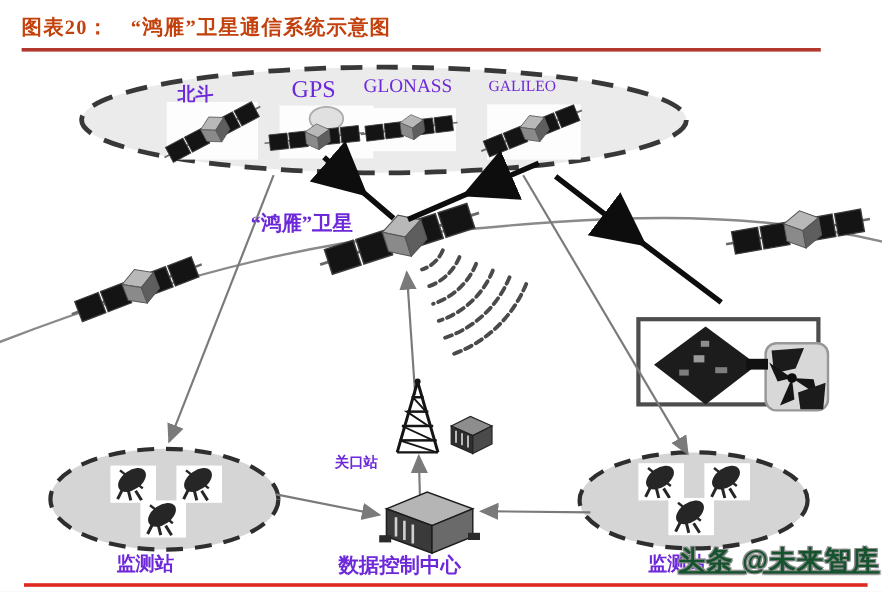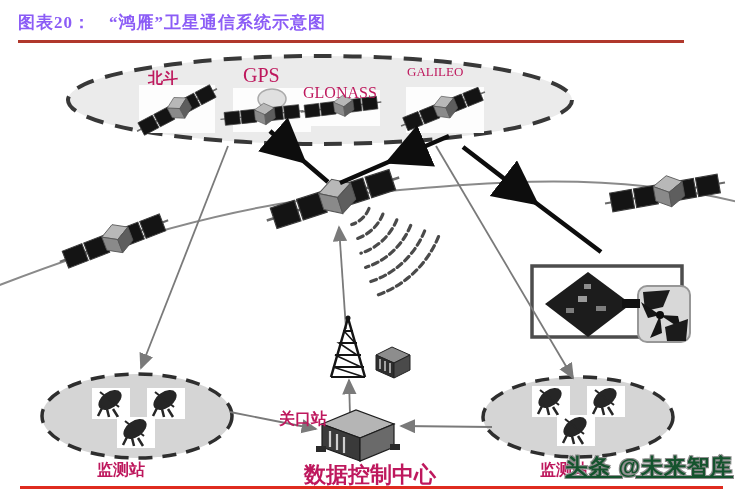--- a/index.html
+++ b/index.html
@@ -3,33 +3,33 @@
 <meta charset="utf-8">
 <style>
   html,body{margin:0;padding:0;background:#f4f4f4;}
   .page{
     position:relative;width:735px;height:493px;background:#ffffff;
     font-family:"Liberation Sans",sans-serif;overflow:hidden;
   }
   .title{
     position:absolute;left:18px;top:11px;
     font-family:"Liberation Serif",serif;
-    font-size:17px;font-weight:bold;color:#8b5cf6;letter-spacing:1px;
+    font-size:17px;font-weight:bold;color:#c2410c;letter-spacing:1px;
     white-space:nowrap;
   }
   .title-rule{
     position:absolute;left:18px;top:40px;width:666px;height:3px;background:#b0382c;
   }
   .bottom-rule{
     position:absolute;left:20px;top:486px;width:703px;height:3px;background:#df2b1f;
   }
   .diagram{position:absolute;left:0;top:0;width:735px;height:493px;}
   .diagram svg{position:absolute;left:0;top:0;}
   .lbl{
-    position:absolute;color:#be185d;white-space:nowrap;
+    position:absolute;color:#6d28d9;white-space:nowrap;
     font-family:"Liberation Serif",serif;
   }
   .lbl.cjk{font-weight:bold;}
   .lbl.latin{font-weight:400;}
   .watermark{
     position:absolute;right:2px;top:452px;
     font-size:22px;font-weight:bold;letter-spacing:1px;
     color:#14532d;
     text-shadow:-1px -1px 0 #8d8d8d,1px -1px 0 #8d8d8d,-1px 1px 0 #8d8d8d,1px 1px 0 #8d8d8d;
     white-space:nowrap;z-index:5;text-decoration:underline;
@@ -181,23 +181,24 @@
         <polygon points="322,424 360,438 360,461 322,447" fill="#3a3a3a"></polygon>
         <polygon points="360,438 394,424 394,447 360,461" fill="#6a6a6a"></polygon>
         <path d="M330,431 l0,16 M337,434 l0,16 M344,437 l0,16" stroke="#cfcfcf" stroke-width="2.2" fill="none"></path>
         <rect x="316" y="446" width="10" height="6" fill="#2a2a2a" stroke="none"></rect>
         <rect x="390" y="444" width="10" height="6" fill="#2a2a2a" stroke="none"></rect>
       </g>
     </svg>
 
     <div class="lbl cjk" style="left:148px;top:69px;font-size:15px;">北斗</div>
     <div class="lbl latin" style="left:243px;top:64px;font-size:20px;">GPS</div>
-    <div class="lbl latin" style="left:303px;top:64px;font-size:16px;margin-top:20px;">GLONASS</div>
+    <div class="lbl latin" style="left:303px;top:64px;font-size:16px;">GLONASS</div>
     <div class="lbl latin" style="left:407px;top:64px;font-size:13px;">GALILEO</div>
-    <div class="lbl cjk" style="left:279px;top:377px;font-size:16px;margin-top:32px;">关口站</div>
-    <div class="lbl cjk" style="left:304px;top:460px;font-size:22px;">数据控制中心</div>
+    <div class="lbl cjk" style="left:209px;top:175px;font-size:17px;">“鸿雁”卫星</div>
+    <div class="lbl cjk" style="left:279px;top:377px;font-size:12px;">关口站</div>
+    <div class="lbl cjk" style="left:282px;top:460px;font-size:17px;">数据控制中心</div>
     <div class="lbl cjk" style="left:97px;top:460px;font-size:16px;">监测站</div>
     <div class="lbl cjk" style="left:540px;top:460px;font-size:16px;">监测站</div>
   </div>
 
   <div class="watermark">头条 @未来智库</div>
   <div class="bottom-rule"></div>
 </div>
 
 </body></html>

